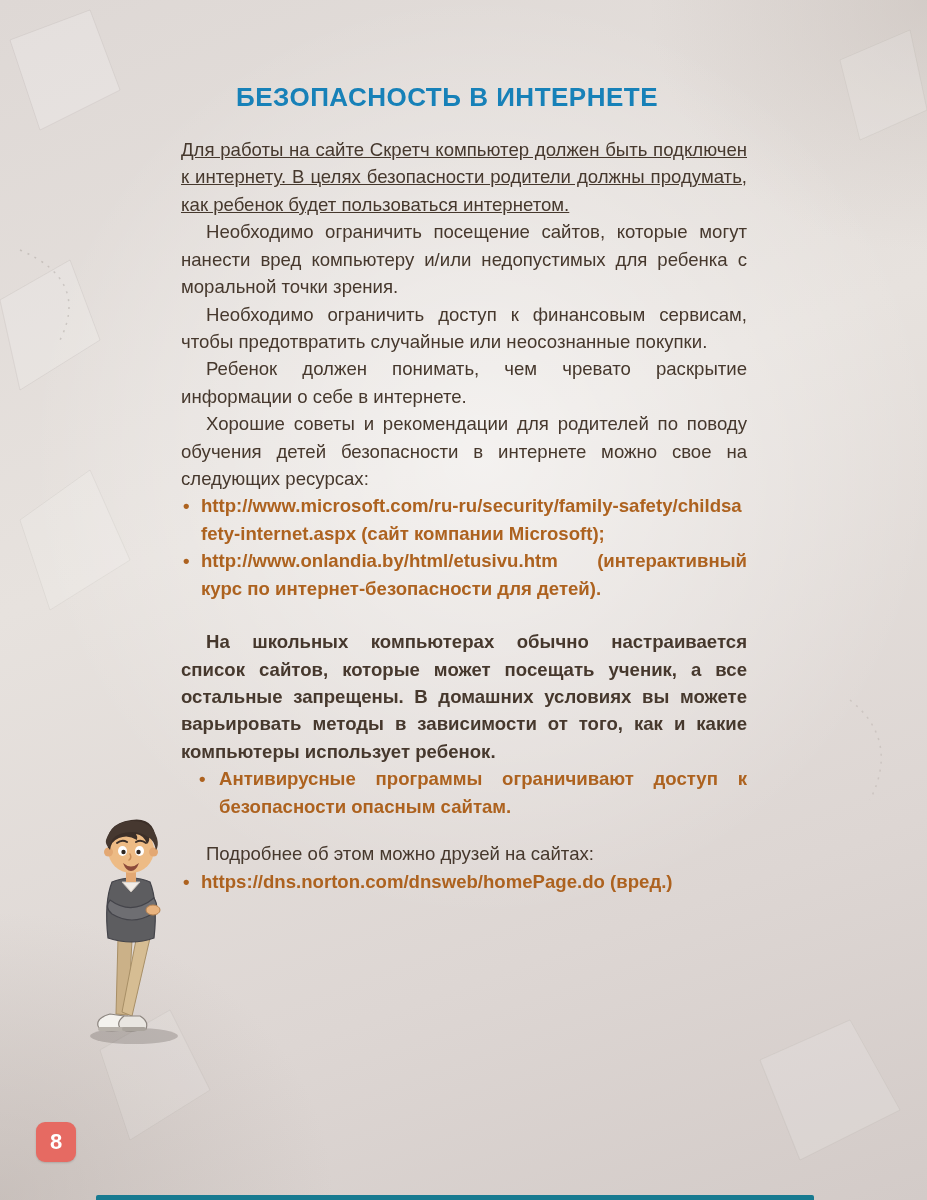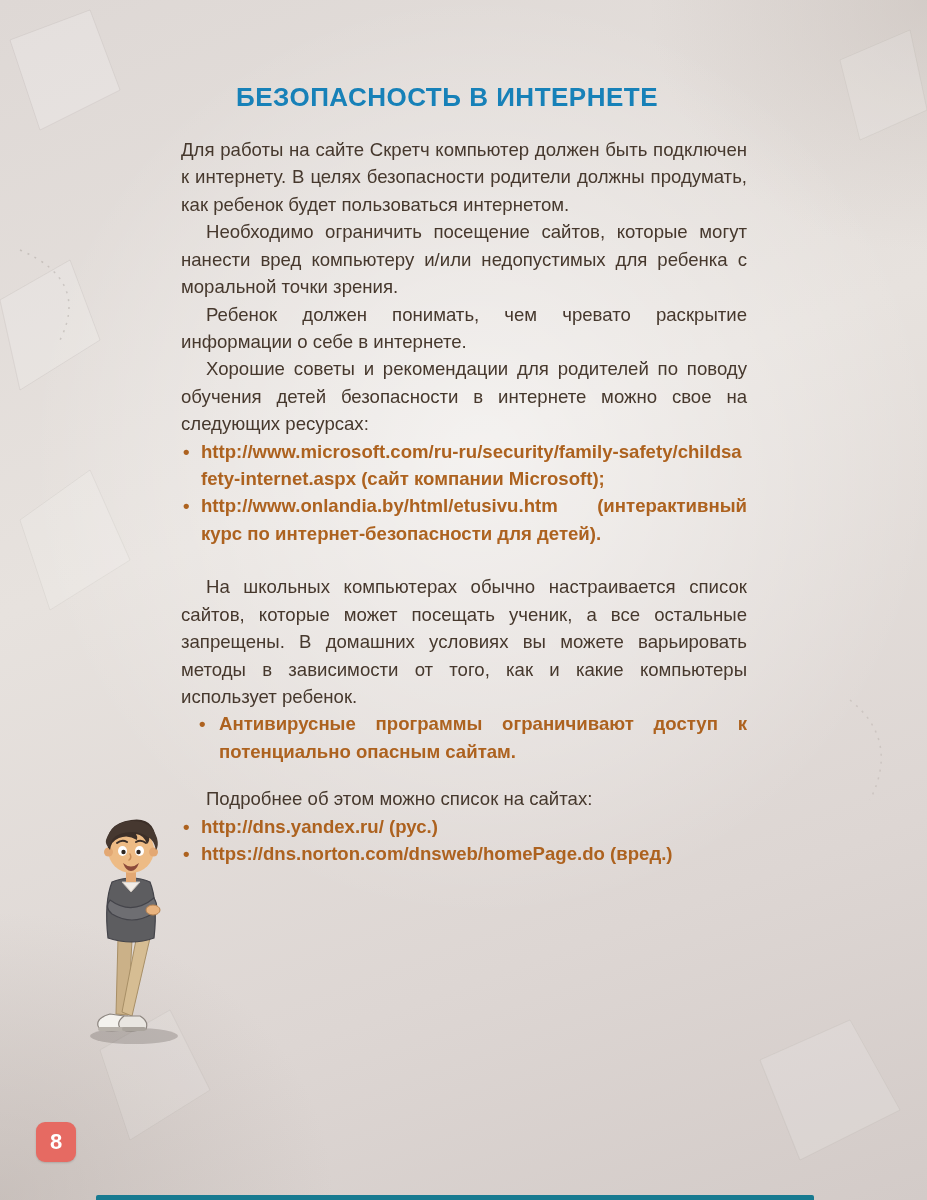--- a/index.html
+++ b/index.html
@@ -23,22 +23,22 @@
     font-size:26px;font-weight:bold;letter-spacing:0.5px;
     color:var(--title,#1781b8);
   }
   .content{
     position:absolute;left:181px;top:136px;width:566px;
     font-size:18.6px;line-height:1.475;color:var(--body,#46382d);
     text-align:justify;
     hyphens:auto;-webkit-hyphens:auto;
   }
   .content p{margin:0;text-indent:25px;}
-  .content p.noindent{text-indent:0;}
-  .content p.gap-before{margin-top:26px;}
+  .content p.noindent{text-indent:0;text-decoration:underline;}
+  .content p.gap-before{margin-top:26px;font-weight:bold;}
   .content p.small-gap{margin-top:20px;}
   ul.bullets{
     list-style:none;margin:0;padding:0 0 0 38px;
   }
   ul.bullets li{
     position:relative;margin:0;
     color:var(--accent,#ad621f);
     font-weight:bold;
   }
   ul.bullets li::before{
@@ -81,45 +81,43 @@
     <polygon points="100,1050 170,1010 210,1090 130,1140" fill="rgba(255,255,255,0.12)" stroke="rgba(120,110,105,0.08)"></polygon>
     <path d="M20,250 Q 90,280 60,340" fill="none" stroke="rgba(120,110,105,0.25)" stroke-width="1.5" stroke-dasharray="2,6"></path>
     <path d="M850,700 Q 900,740 870,800" fill="none" stroke="rgba(120,110,105,0.18)" stroke-width="1.5" stroke-dasharray="2,6"></path>
   </svg>
 
   <h1 class="title">БЕЗОПАСНОСТЬ В ИНТЕРНЕТЕ</h1>
 
   <div class="content">
     <p class="noindent">Для работы на сайте Скретч компьютер должен быть подключен к интернету. В целях безопасности родители должны продумать, как ребенок будет пользоваться интернетом.</p>
     <p>Необходимо ограничить посещение сайтов, которые могут нанести вред компьютеру и/или недопустимых для ребенка с моральной точки зрения.</p>
+    <p>Необходимо ограничить доступ к финансовым сервисам, чтобы предотвратить случайные или неосознанные покупки.</p>
     <p>Ребенок должен понимать, чем чревато раскрытие информации о себе в интернете.</p>
     <p>Хорошие советы и рекомендации для родителей по поводу обучения детей безопасности в интернете можно свое на следующих ресурсах:</p>
 
     <ul class="bullets url-list">
       <li>
         <span class="link">http://www.microsoft.com/ru-ru/security/family-safety/childsafety-internet.aspx</span><span class="note"> (сайт компании Microsoft);</span>
       </li>
       <li>
         <span class="link">http://www.onlandia.by/html/etusivu.htm</span><span class="note"> (интерактивный курс по интернет-безопасности для детей).</span>
       </li>
     </ul>
 
 
     <p class="gap-before">На школьных компьютерах обычно настраивается список сайтов, которые может посещать ученик, а все остальные запрещены. В домашних условиях вы можете варьировать методы в зависимости от того, как и какие компьютеры использует ребенок.</p>
 
     <ul class="bullets">
-      <li>Антивирусные программы ограничивают доступ к потенциально опасным сайтам.</li>
+      <li>Антивирусные программы ограничивают доступ к безопасности опасным сайтам.</li>
     </ul>
 
-    <p class="small-gap">Подробнее об этом можно список на сайтах:</p>
+    <p class="small-gap">Подробнее об этом можно друзей на сайтах:</p>
 
     <ul class="bullets url-list">
-      <li>
-        <span class="link">http://dns.yandex.ru/</span><span class="note"> (рус.)</span>
-      </li>
       <li>
         <span class="link">https://dns.norton.com/dnsweb/homePage.do</span><span class="note"> (вред.)</span>
       </li>
     </ul>
   </div>
 
   <svg class="character" viewBox="0 0 102 256">
 
     <ellipse cx="54" cy="246" rx="44" ry="8" fill="rgba(60,50,45,0.22)"></ellipse>
 

